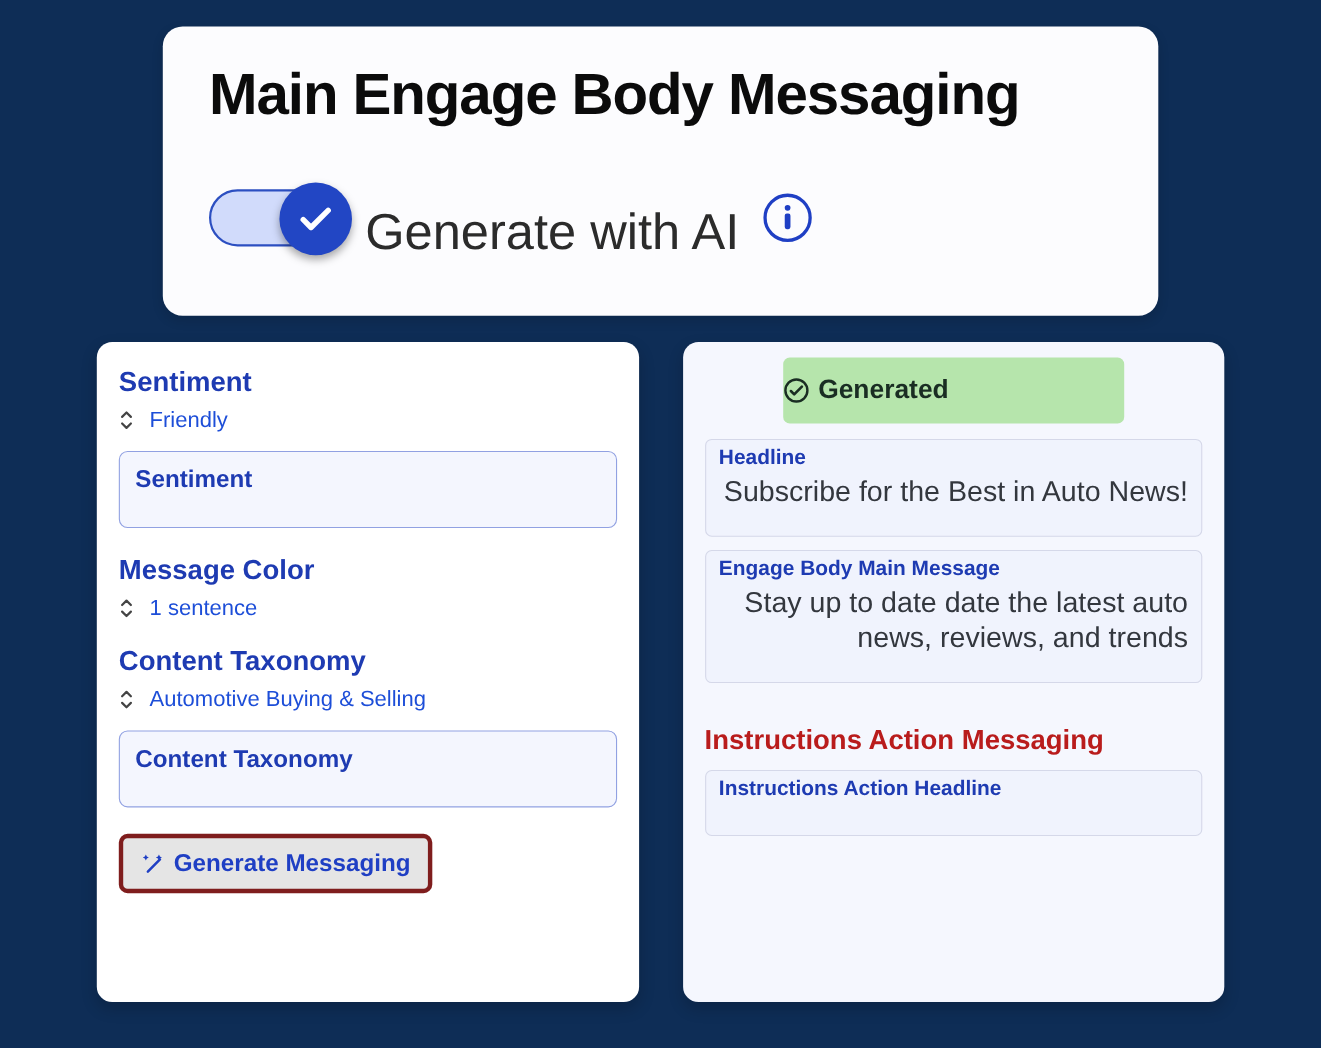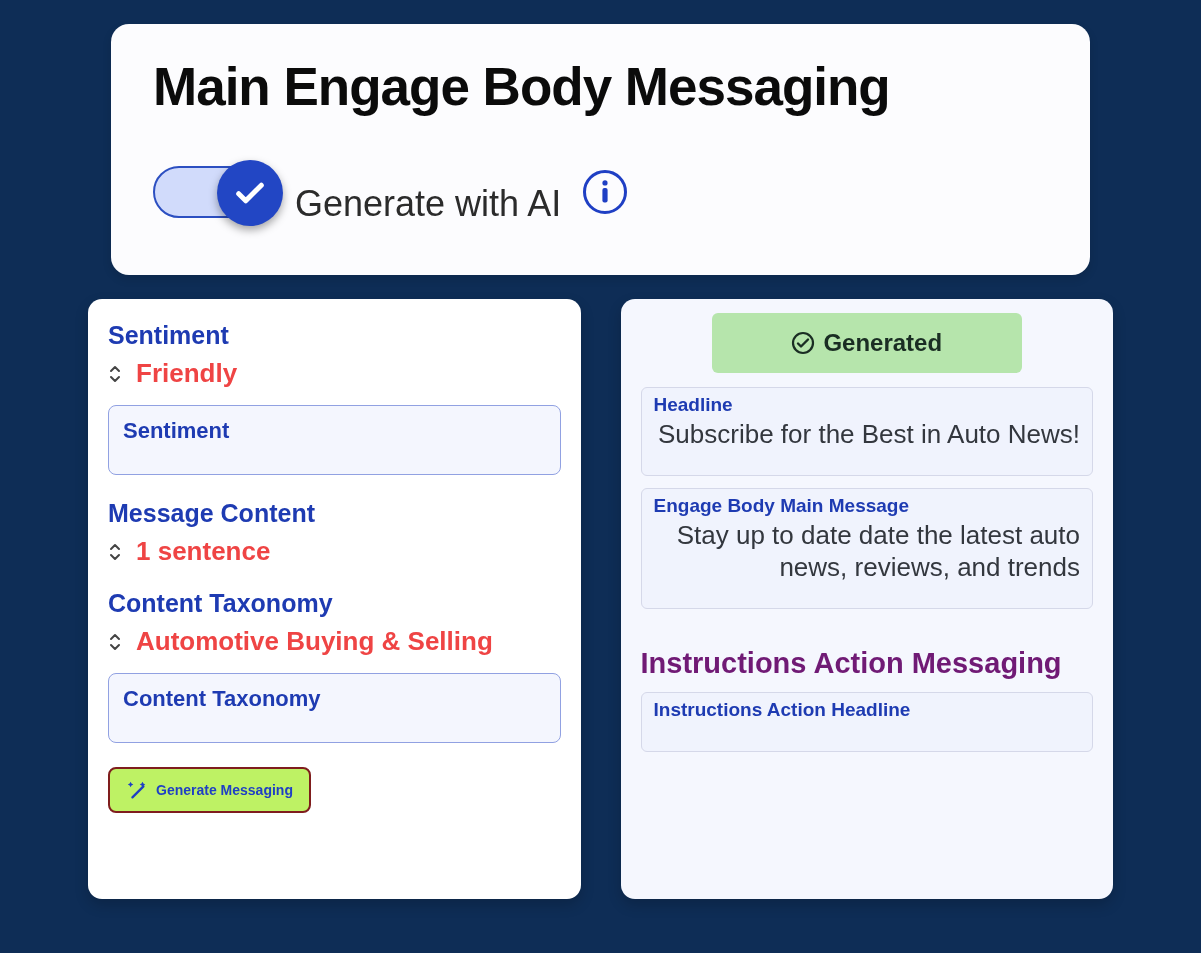--- a/index.html
+++ b/index.html
@@ -7,21 +7,21 @@
     body {
       background: #0e2d56;
       font-family: -apple-system, BlinkMacSystemFont, "Segoe UI", Helvetica, Arial, sans-serif;
       padding: 24px 0 0 0;
     }
 
     .header-card {
       background: #fcfcfe;
       border-radius: 18px;
       margin: 0 auto;
-      width: 979px;
+      width: 905px;
       padding: 32px 42px 50px 42px;
       box-shadow: 0 4px 10px rgba(0,0,0,.12);
     }
     .header-title {
       font-size: 53px;
       font-weight: 800;
       color: #0b0b0b;
       letter-spacing: -1px;
     }
     .toggle-row {
@@ -41,21 +41,21 @@
     .toggle-handle {
       position: absolute;
       right: -12px; top: -8px;
       width: 66px; height: 66px;
       background: #2246c4;
       border-radius: 50%;
       box-shadow: 0 4px 8px rgba(0,0,0,.35);
       display: flex; align-items: center; justify-content: center;
     }
     .gen-label {
-      font-size: 36px;
+      font-size: 46px;
       font-weight: 400;
       color: #2b2b2b;
       margin-top: 24px;
     }
     .info-circle {
       width: 44px; height: 44px;
       border: 3.5px solid #1f3fc4;
       border-radius: 50%;
       display: inline-flex; align-items: center; justify-content: center;
       color: #1f3fc4;
@@ -77,23 +77,23 @@
     .card.right { background: #f5f7fe; }
 
     .section-label {
       color: #1e3bb2;
       font-weight: 700;
       font-size: 25px;
       margin-bottom: 8px;
     }
     .select-row {
       display: flex; align-items: center; gap: 10px;
-      font-size: 26px;
-      color: #ef4444;
-      font-weight: 700;
+      font-size: 20px;
+      color: #1d4ed8;
+      font-weight: 400;
       margin-bottom: 16px;
     }
     .updown {
       width: 18px; height: 24px;
       display: inline-flex; flex-direction: column; justify-content: center;
       color: #444;
     }
     .field-box {
       background: #f4f6fe;
       border: 1.5px solid #91a1e2;
@@ -101,37 +101,37 @@
       padding: 12px 14px 30px 14px;
       margin-bottom: 24px;
     }
     .field-box-label {
       color: #1e3bb2;
       font-weight: 700;
       font-size: 22px;
     }
     .gen-btn {
       display: inline-flex; align-items: center; gap: 8px;
-      background: #bef264;
-      border: 2px solid #7f1d1d;
+      background: #e5e5e5;
+      border: 4px solid #7f1d1d;
       color: #1f3fc4;
       font-weight: 700;
-      font-size: 14px;
+      font-size: 22px;
       border-radius: 8px;
       padding: 10px 16px;
       cursor: pointer;
     }
 
     .status-pill {
       background: #b6e5ac;
       border-radius: 6px;
       margin: -8px auto 14px auto;
       width: 310px;
       padding: 16px 0;
-      display: flex; align-items: center; justify-content: center; gap: 8px;
+      display: flex; align-items: center; justify-content: flex-start; gap: 8px;
       font-size: 24px;
       font-weight: 700;
       color: #1a2d23;
     }
     .out-field {
       background: #f0f3fd;
       border: 1px solid #d5d8e9;
       border-radius: 6px;
       padding: 6px 12px 24px 12px;
       margin-bottom: 12px;
@@ -146,21 +146,21 @@
       color: #33373e;
       font-size: 26px;
       line-height: 1.25;
       font-weight: 400;
       text-align: right;
     }
     .color-row { display: flex; align-items: center; gap: 8px; }
     .swatch { width: 20px; height: 20px; border-radius: 50%; border: 1px solid #777; }
 
     .instr-heading {
-      color: #701a75; font-weight: 700; font-size: 29px;
+      color: #b91c1c; font-weight: 700; font-size: 25px;
       margin: 38px 0 12px 0;
     }
     .out-field.empty { padding-bottom: 28px; }
   </style>
 </head>
 <body>
 
 <div class="header-card">
   <div class="header-title">Main Engage Body Messaging</div>
   <div class="toggle-row">
@@ -191,21 +191,21 @@
             <path d="M3 8 L7 4 L11 8" stroke="#444" stroke-width="2" fill="none" stroke-linecap="round" stroke-linejoin="round"></path>
             <path d="M3 14 L7 18 L11 14" stroke="#444" stroke-width="2" fill="none" stroke-linecap="round" stroke-linejoin="round"></path>
           </svg>
       </span>
       <span>Friendly</span>
     </div>
     <div class="field-box">
       <div class="field-box-label">Sentiment</div>
     </div>
 
-    <div class="section-label">Message Content</div>
+    <div class="section-label">Message Color</div>
     <div class="select-row">
       <span class="updown">
         <svg width="14" height="22" viewBox="0 0 14 22">
             <path d="M3 8 L7 4 L11 8" stroke="#444" stroke-width="2" fill="none" stroke-linecap="round" stroke-linejoin="round"></path>
             <path d="M3 14 L7 18 L11 14" stroke="#444" stroke-width="2" fill="none" stroke-linecap="round" stroke-linejoin="round"></path>
           </svg>
       </span>
       <span>1 sentence</span>
     </div>
 

